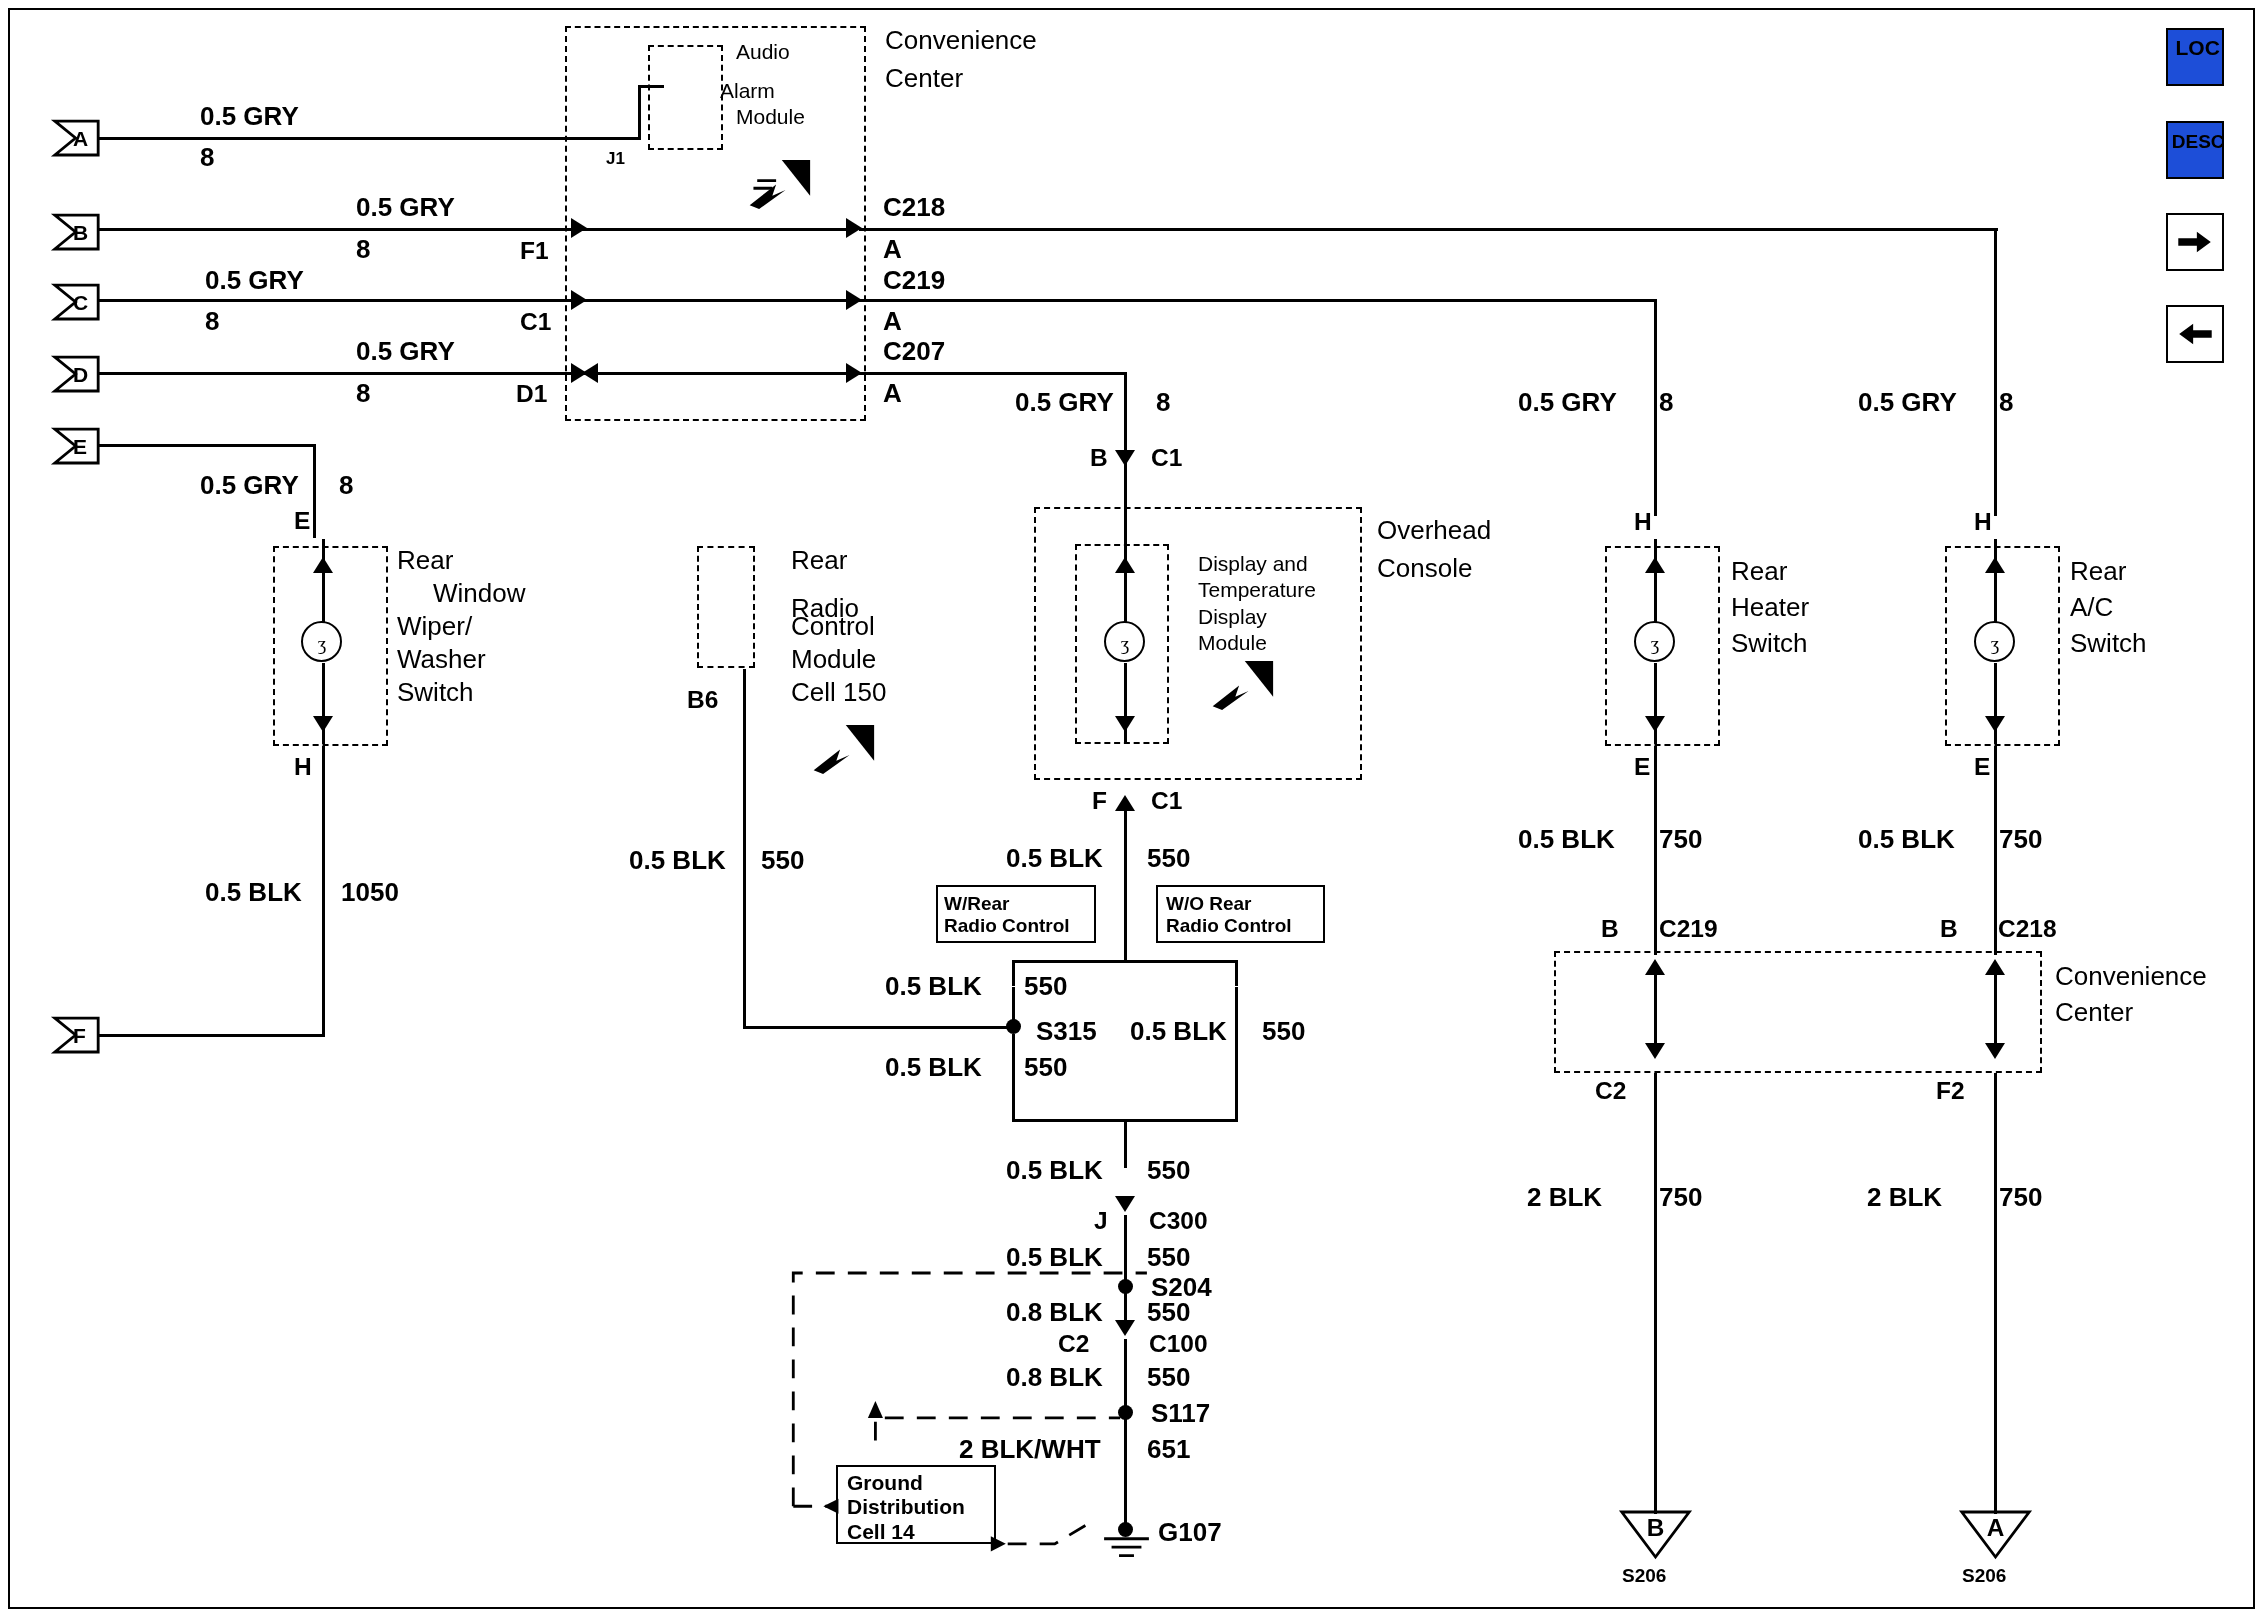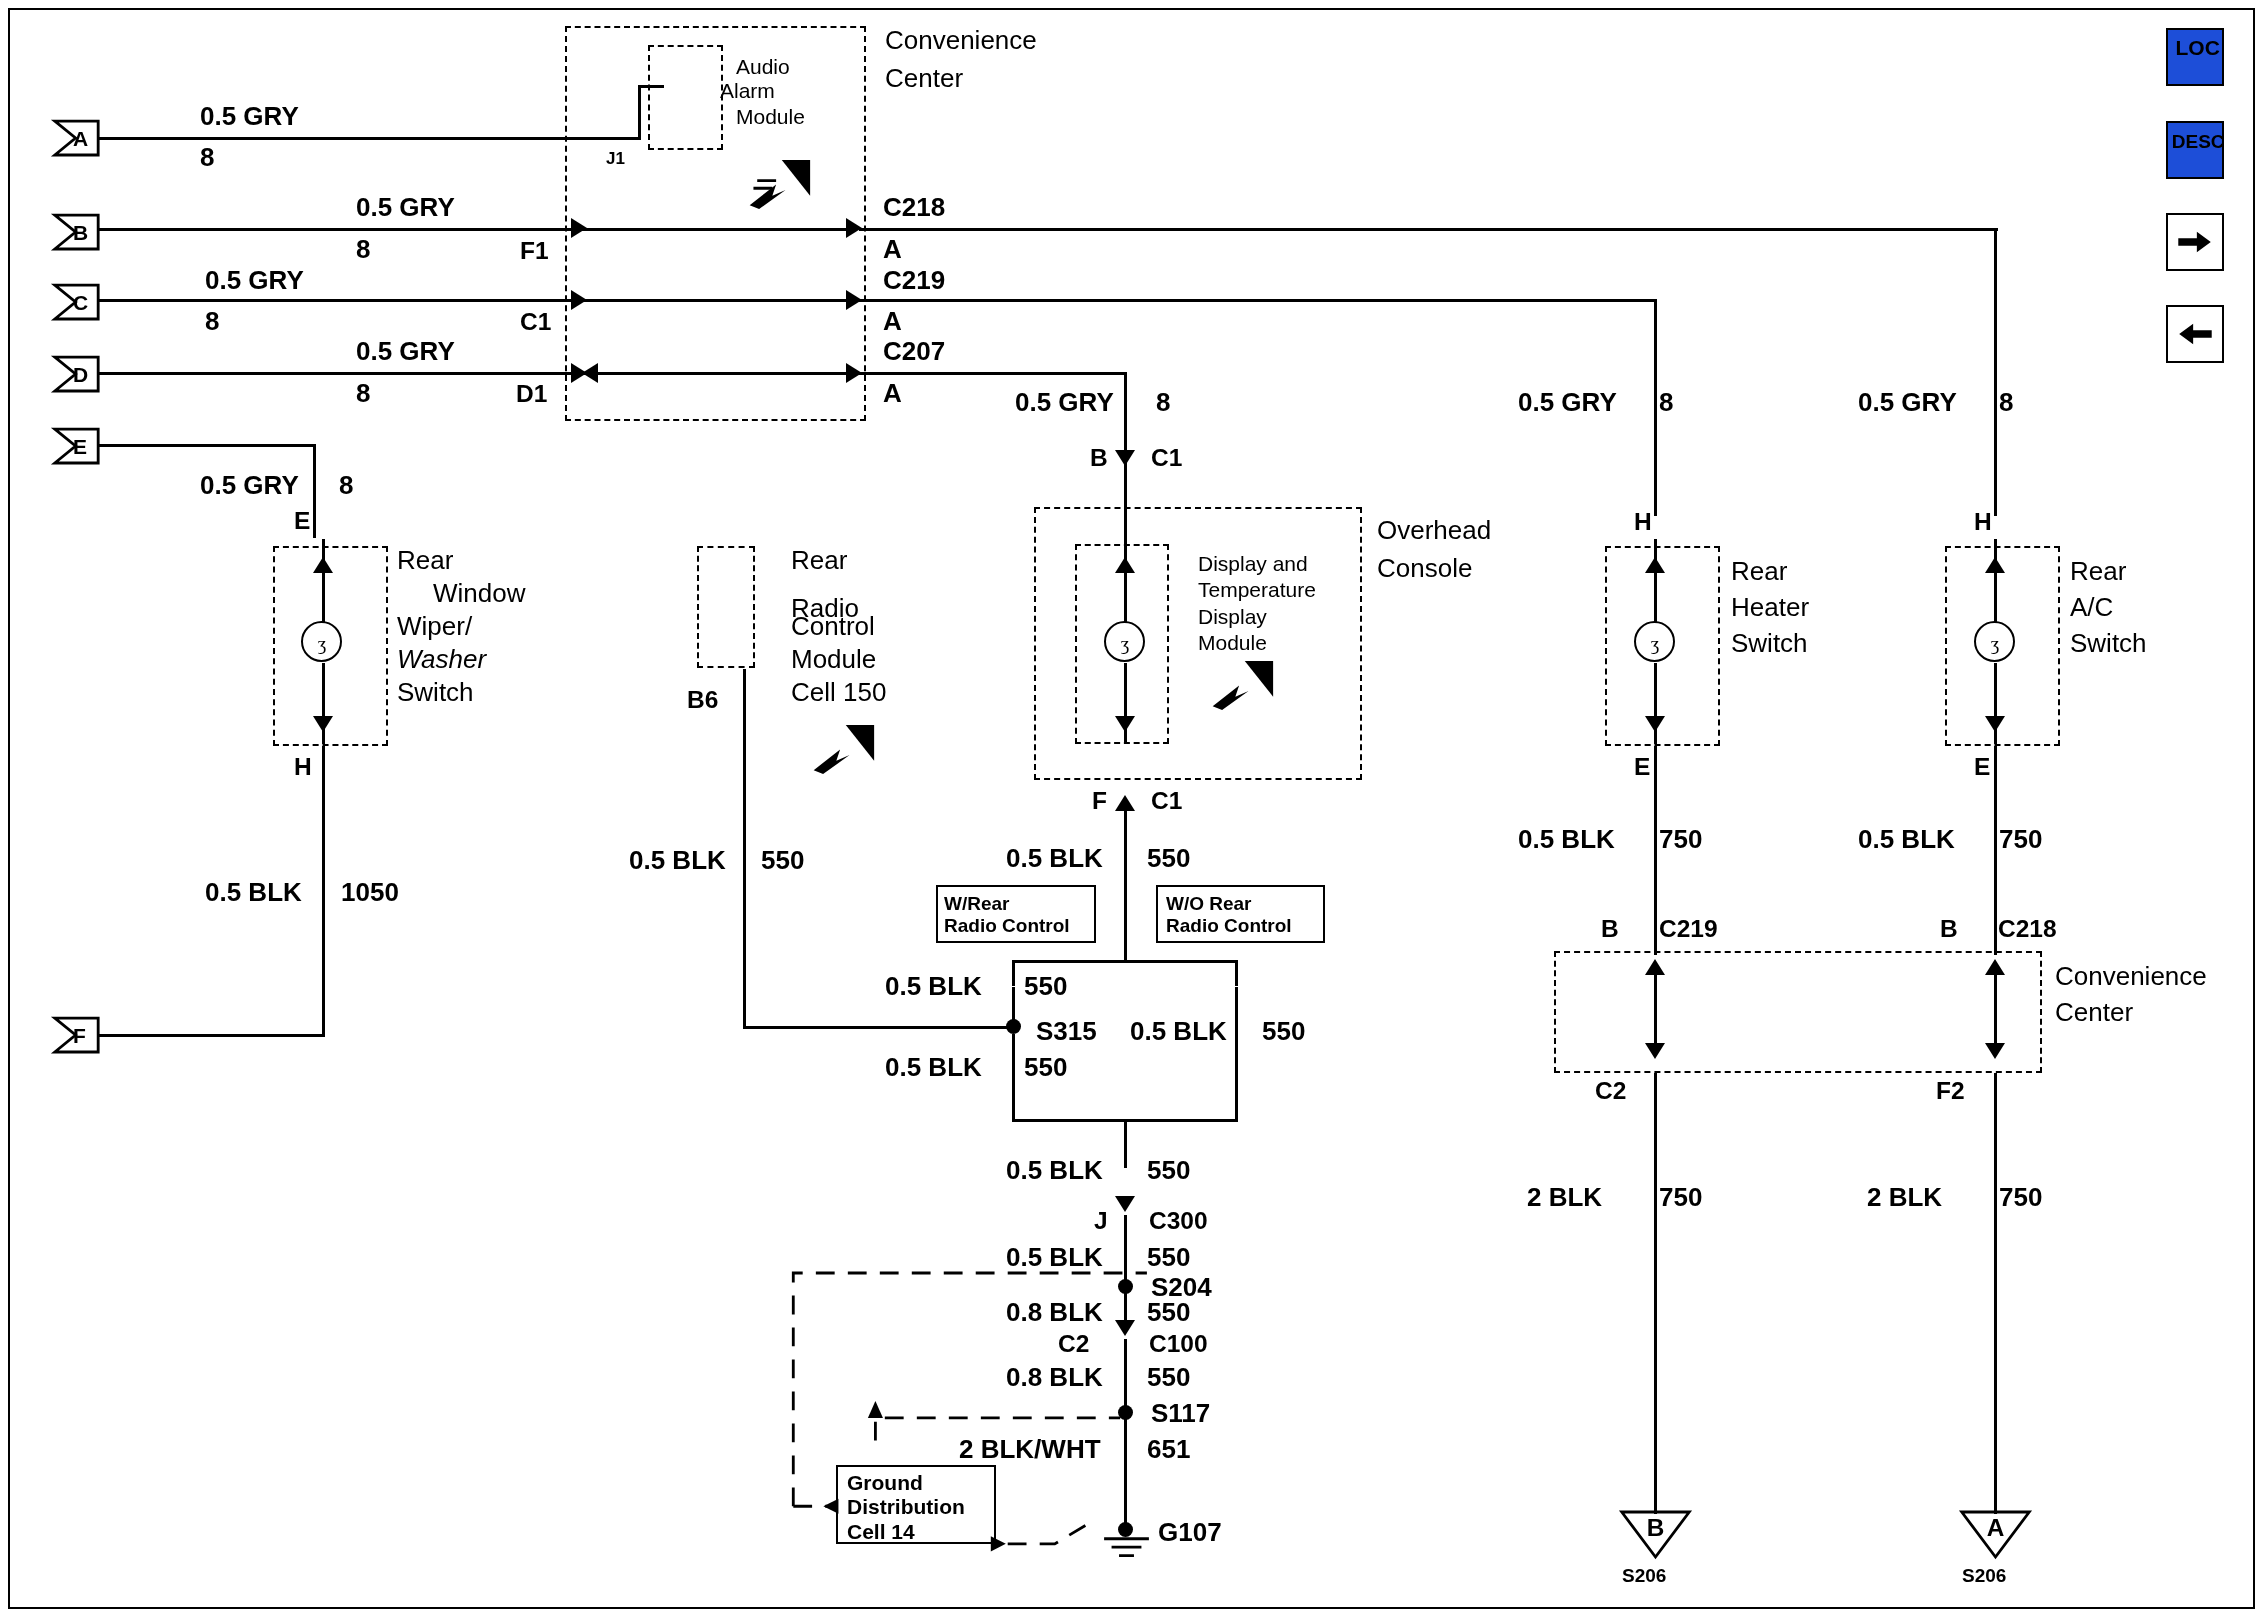--- a/index.html
+++ b/index.html
@@ -94,21 +94,21 @@
         <path d="M3 3 L49 3 L49 39 L3 39 L25 21 Z" fill="none" stroke="#000" stroke-width="3"></path>
       </svg>
     <span class="t f22 b" style="left:21px;top:9.4px;">F</span>
   </div>
 
   <div class="dashbox" style="left:565px;top:26px;width:301px;height:395px;"></div>
   <span class="t f28" style="left:885px;top:26px;">Convenience</span>
   <span class="t f28" style="left:885px;top:64px;">Center</span>
 
   <div class="dashbox" style="left:648px;top:45px;width:75px;height:105px;"></div>
-  <span class="t f22" style="left:736px;top:55px;">Audio</span>
+  <span class="t f22" style="left:736px;top:40px;">Audio</span>
   <span class="t f22" style="left:720px;top:79px;">Alarm</span>
   <span class="t f22" style="left:736px;top:105px;">Module</span>
 
   <div class="esd" style="left:744px;top:158px;">
     <svg width="68" height="51" viewBox="0 0 72 54">
       <path d="M40 2 L70 2 L70 40 Z" fill="#000"></path>
       <path d="M6 50 L34 28 L30 40 L44 34 L16 54 Z" fill="#000"></path>
       <path d="M14 24 L34 24 M10 32 L30 32" stroke="#000" stroke-width="3" fill="none"></path>
     </svg>
   </div>
@@ -176,21 +176,21 @@
     <svg width="38" height="38" viewBox="0 0 40 40">
         <path d="M12 9 L28 9 M12 20 L28 20 M12 31 L28 31" stroke="#000" stroke-width="0"></path>
         <text x="20" y="28" font-size="20" text-anchor="middle" font-family="Liberation Serif, serif">ʒ</text>
       </svg>
   </div>
   <div class="vline" style="left:322px;top:663px;height:81px;"></div>
   <div class="ar-d" style="left:313px;top:716px;"></div>
   <span class="t f28" style="left:397px;top:546px;">Rear</span>
   <span class="t f28" style="left:397px;top:579px;margin-left:36px;">Window</span>
   <span class="t f28" style="left:397px;top:612px;">Wiper/</span>
-  <span class="t f28" style="left:397px;top:645px;font-style:italic;">Washer</span>
+  <span class="t f28" style="left:397px;top:645px;">Washer</span>
   <span class="t f28" style="left:397px;top:678px;">Switch</span>
   <span class="t f26 b" style="left:294px;top:753px;">H</span>
 
   <div class="vline" style="left:322px;top:746px;height:290px;"></div>
   <span class="t f28 b" style="left:205px;top:878px;">0.5 BLK</span>
   <span class="t f28 b" style="left:341px;top:878px;">1050</span>
   <div class="hline" style="left:97px;top:1034px;width:228px;"></div>
 
   <div class="dashbox" style="left:697px;top:546px;width:58px;height:122px;"></div>
   <span class="t f28" style="left:791px;top:546px;">Rear</span>

